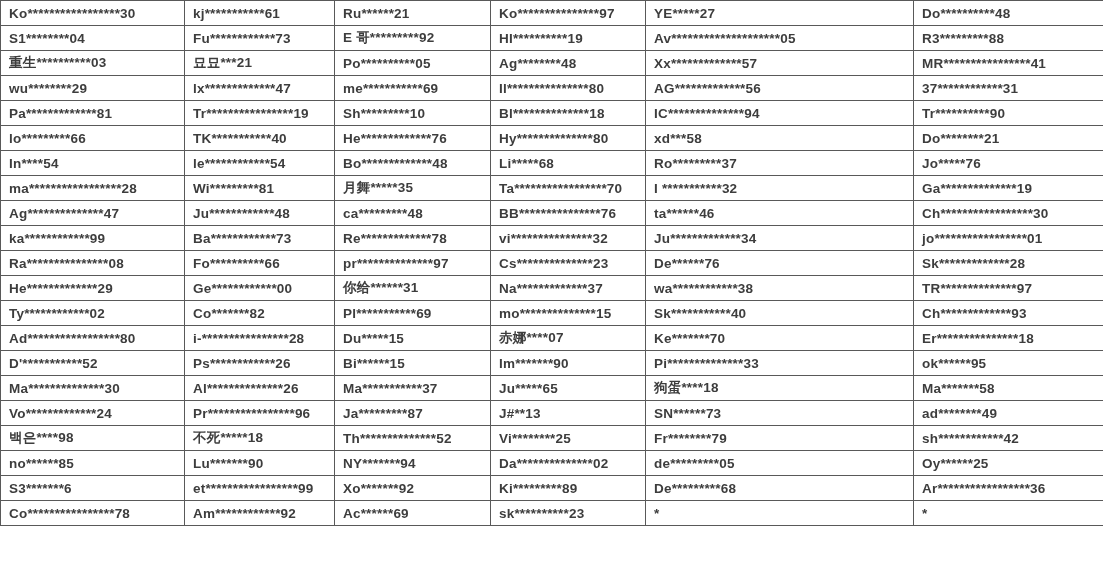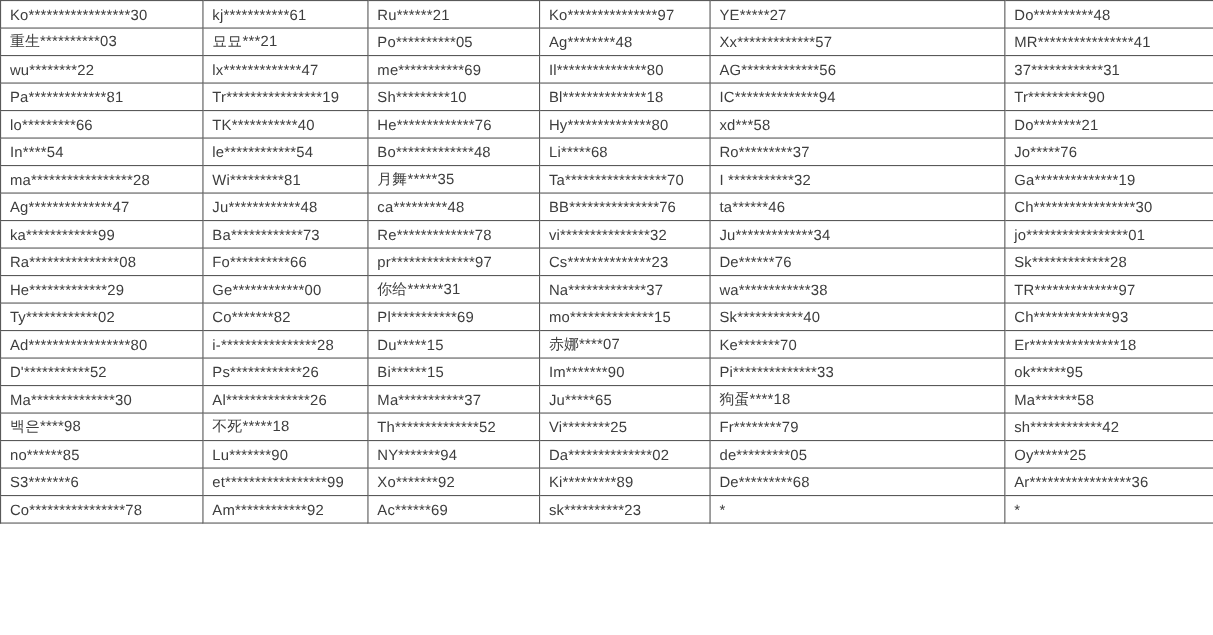--- a/index.html
+++ b/index.html
@@ -10,20 +10,21 @@
   *{box-sizing:border-box;}
   html,body{margin:0;padding:0;background:var(--bg-color);}
   body{
     width:1103px;height:577px;overflow:hidden;
     font-family:"Liberation Sans","DejaVu Sans",sans-serif;
   }
   table.masked-table{
     width:1103px;height:461px;
     border-collapse:collapse;table-layout:fixed;
     background:var(--bg-color);
+    font-weight:bold;
   }
   table.masked-table td{
     border:1px solid var(--border-color);
     height:25px;
     padding:0 4px 0 8px;
     font-size:13.5px;
     color:var(--text-color);
     white-space:nowrap;
     overflow:hidden;
     vertical-align:middle;
@@ -51,29 +52,37 @@
   <tbody>
       <tr>
         <td>Ko*****************30</td>
         <td>kj***********61</td>
         <td>Ru******21</td>
         <td>Ko***************97</td>
         <td>YE*****27</td>
         <td>Do**********48</td>
       </tr>
       <tr>
+        <td>S1********04</td>
+        <td>Fu************73</td>
+        <td>E 哥*********92</td>
+        <td>HI**********19</td>
+        <td>Av********************05</td>
+        <td>R3*********88</td>
+      </tr>
+      <tr>
         <td>重生**********03</td>
         <td>묘묘***21</td>
         <td>Po**********05</td>
         <td>Ag********48</td>
         <td>Xx*************57</td>
         <td>MR****************41</td>
       </tr>
       <tr>
-        <td>wu********22</td>
+        <td>wu********29</td>
         <td>lx*************47</td>
         <td>me***********69</td>
         <td>Il***************80</td>
         <td>AG*************56</td>
         <td>37************31</td>
       </tr>
       <tr>
         <td>Pa*************81</td>
         <td>Tr****************19</td>
         <td>Sh*********10</td>
@@ -163,20 +172,28 @@
       </tr>
       <tr>
         <td>Ma**************30</td>
         <td>Al**************26</td>
         <td>Ma***********37</td>
         <td>Ju*****65</td>
         <td>狗蛋****18</td>
         <td>Ma*******58</td>
       </tr>
       <tr>
+        <td>Vo*************24</td>
+        <td>Pr****************96</td>
+        <td>Ja*********87</td>
+        <td>J#**13</td>
+        <td>SN******73</td>
+        <td>ad********49</td>
+      </tr>
+      <tr>
         <td>백은****98</td>
         <td>不死*****18</td>
         <td>Th**************52</td>
         <td>Vi********25</td>
         <td>Fr********79</td>
         <td>sh************42</td>
       </tr>
       <tr>
         <td>no******85</td>
         <td>Lu*******90</td>

